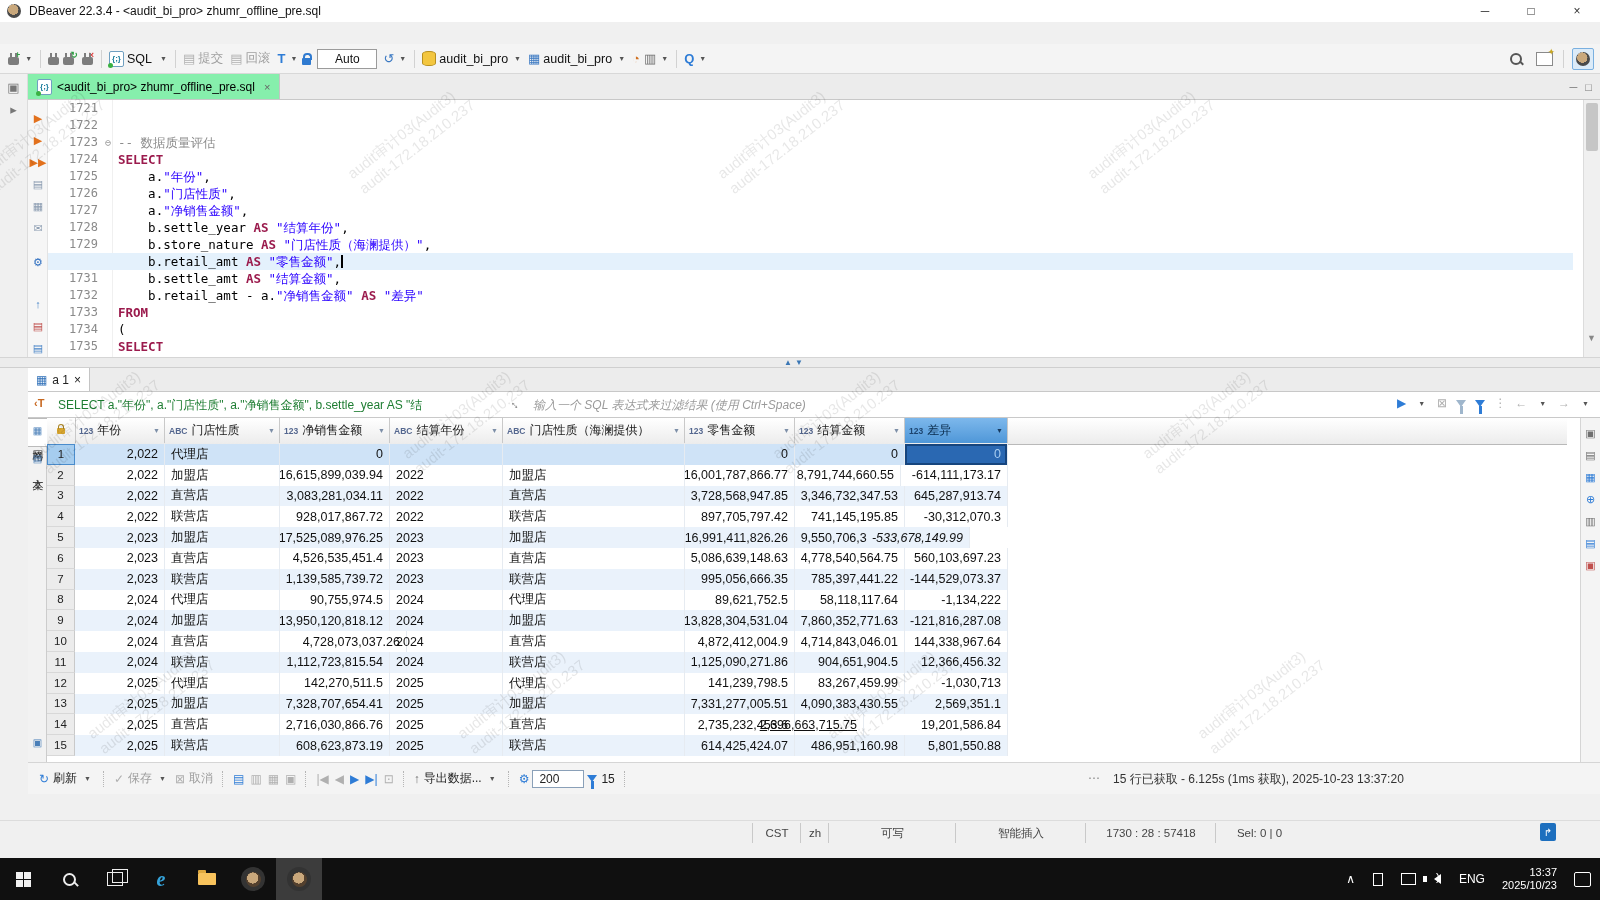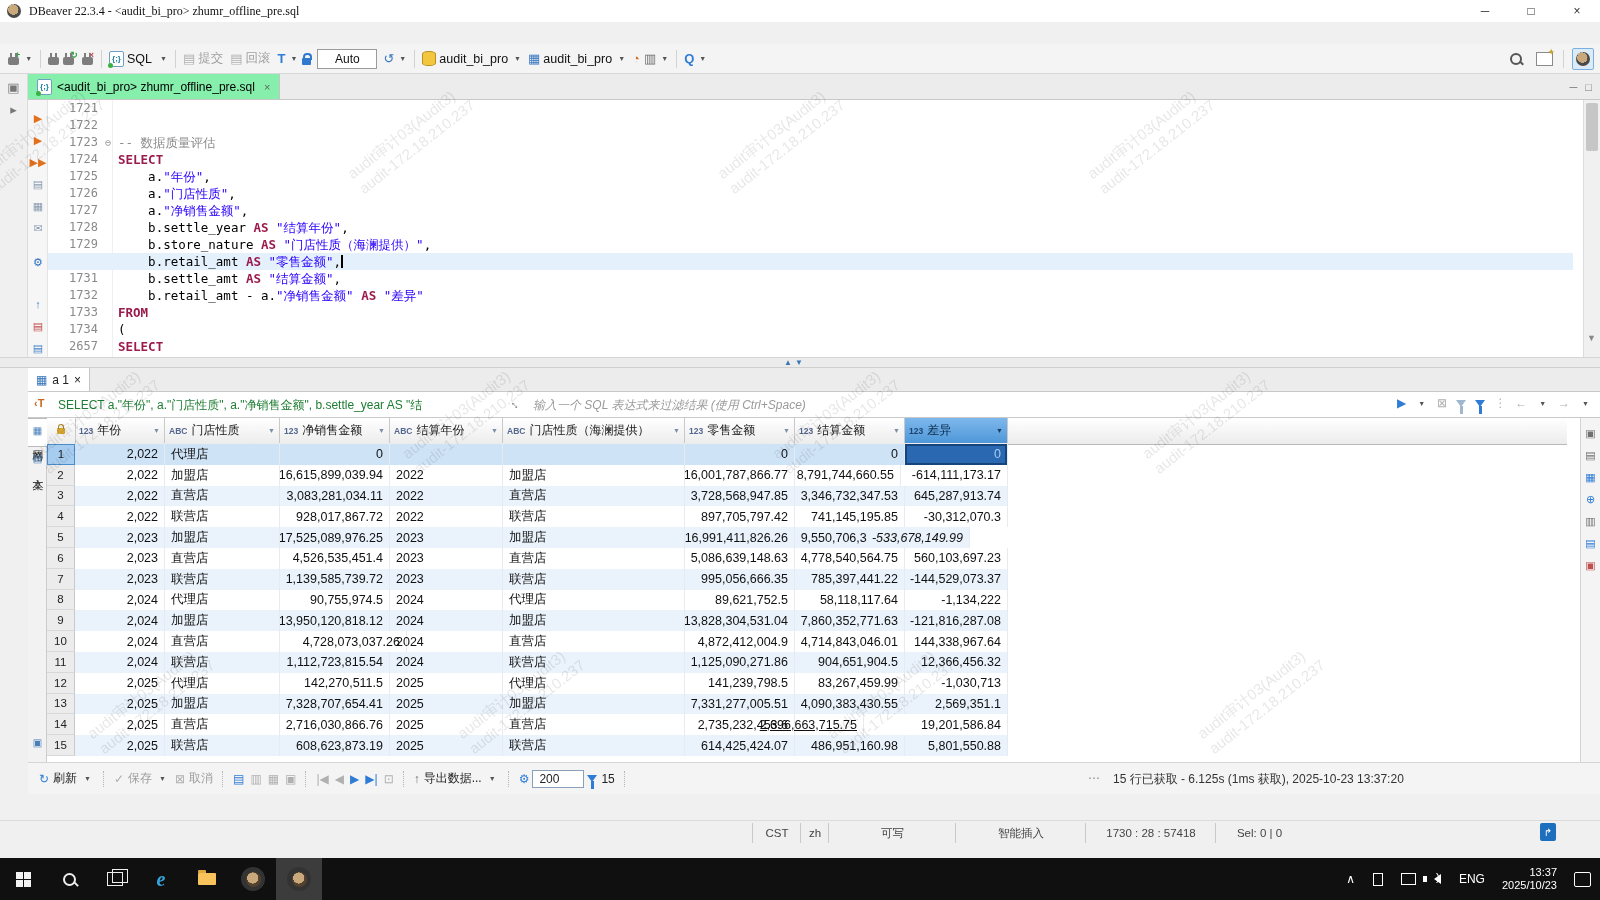--- a/index.html
+++ b/index.html
@@ -1,21 +1,21 @@
 <!DOCTYPE html>
 <html><head>
 <meta charset="utf-8">
 <style>
   html,body{margin:0;padding:0;background:#444;}
   .screen{position:relative;width:1600px;height:900px;overflow:hidden;background:#f0f0f0;
           font-family:"Liberation Sans",sans-serif;color:#222;}
   
   .titlebar{position:absolute;left:0;top:0;width:1600px;height:22px;background:#fff;display:flex;align-items:center;}
   .app-logo{width:14px;height:14px;border-radius:50%;background:radial-gradient(circle at 45% 40%,#c9a87c 0 45%,#4a4a4a 46%);margin:0 8px 0 7px;flex:none;}
-  .wtitle{font-size:12px;color:#111;white-space:nowrap;font-family:Liberation Serif, serif;}
+  .wtitle{font-size:12px;color:#111;white-space:nowrap;}
   .winbtns{position:absolute;right:0;top:0;display:flex;height:22px;}
   .wb{width:46px;height:22px;display:flex;align-items:center;justify-content:center;font-size:12px;color:#333;}
   
   .menubar{position:absolute;left:0;top:22px;width:1600px;height:22px;background:#fff;border-bottom:1px solid #e6e6e6;display:flex;align-items:center;padding-left:4px;box-sizing:border-box;}
   .menu-item{font-size:12.5px;padding:0 8px;color:#111;white-space:nowrap;}
   
   .toolbar{position:absolute;left:0;top:44px;width:1600px;height:30px;background:#f4f4f4;border-bottom:1px solid #d8d8d8;display:flex;align-items:center;box-sizing:border-box;padding-left:6px;}
   .tsep{width:1px;height:18px;background:#d2d2d2;margin:0 5px;flex:none;}
   .tbtn{display:flex;align-items:center;margin:0 2px;white-space:nowrap;}
   .tlabel{font-size:12.5px;margin:0 3px;color:#111;}
@@ -285,21 +285,21 @@
         <div class="gln" style="top: 68px;">1725</div>
         <div class="gln" style="top: 85px;">1726</div>
         <div class="gln" style="top: 102px;">1727</div>
         <div class="gln" style="top: 119px;">1728</div>
         <div class="gln" style="top: 136px;">1729</div>
         <div class="gln" style="top: 153px;">1730</div>
         <div class="gln" style="top: 170px;">1731</div>
         <div class="gln" style="top: 187px;">1732</div>
         <div class="gln" style="top: 204px;">1733</div>
         <div class="gln" style="top: 221px;">1734</div>
-        <div class="gln" style="top: 238px;">2657</div>
+        <div class="gln" style="top: 238px;">1735</div>
       </div>
     <div class="codearea" id="codearea">
         <div class="cline" style="top: 0px;"></div>
         <div class="cline" style="top: 17px;"></div>
         <div class="cline" style="top: 34px;"><span class="tk-com">-- 数据质量评估</span></div>
         <div class="cline" style="top: 51px;"><span class="tk-kw">SELECT</span></div>
         <div class="cline" style="top: 68px;"><span class="tk-pl">    a.</span><span class="tk-str">"年份"</span><span class="tk-pl">,</span></div>
         <div class="cline" style="top: 85px;"><span class="tk-pl">    a.</span><span class="tk-str">"门店性质"</span><span class="tk-pl">,</span></div>
         <div class="cline" style="top: 102px;"><span class="tk-pl">    a.</span><span class="tk-str">"净销售金额"</span><span class="tk-pl">,</span></div>
         <div class="cline" style="top: 119px;"><span class="tk-pl">    b.settle_year </span><span class="tk-kw">AS</span><span class="tk-pl"> </span><span class="tk-str">"结算年份"</span><span class="tk-pl">,</span></div>

